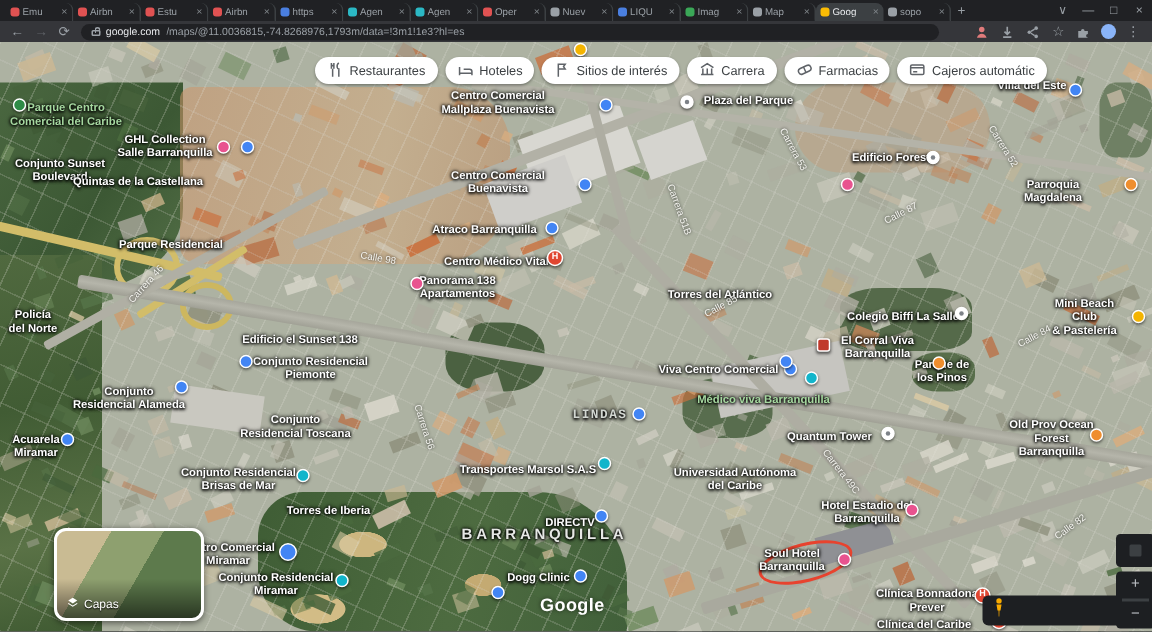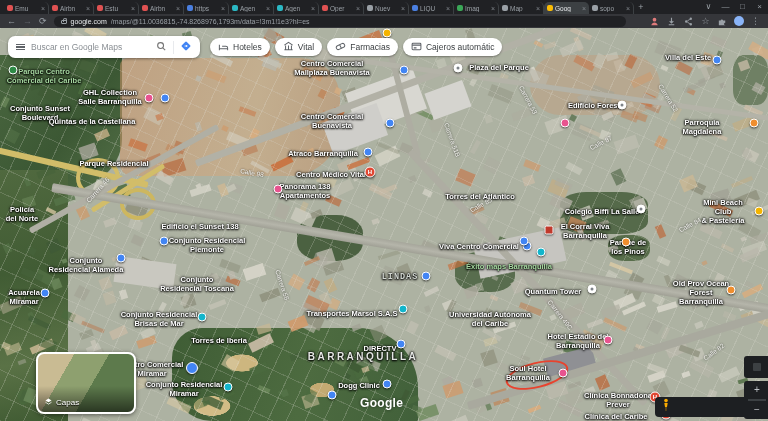--- a/index.html
+++ b/index.html
@@ -719,21 +719,21 @@
       <div class="lbl place" style="left: 219px; top: 312px;">Torres de Iberia</div>
       <div class="lbl place" style="left: 152px; top: 341px;">Centro Comercial
 Miramar</div>
       <div class="lbl place" style="left: 184px; top: 361px;">Conjunto Residencial
 Miramar</div>
       <div class="lbl place" style="left: 352px; top: 285px;">Transportes Marsol S.A.S</div>
       <div class="lbl area" style="left: 400px; top: 249px; font-family: Liberation Mono, monospace;">LINDAS</div>
       <div class="lbl place" style="left: 479px; top: 218px;">Viva Centro Comercial</div>
       <div class="lbl place" style="left: 585px; top: 203px;">El Corral Viva
 Barranquilla</div>
-      <div class="lbl park" style="left: 509px; top: 238px;">Éxito maps Barranquilla</div>
+      <div class="lbl park" style="left: 509px; top: 238px;">Médico viva Barranquilla</div>
       <div class="lbl place" style="left: 553px; top: 263px;">Quantum Tower</div>
       <div class="lbl place" style="left: 490px; top: 291px;">Universidad Autónoma
 del Caribe</div>
       <div class="lbl place" style="left: 628px; top: 219px;">Parque de
 los Pinos</div>
       <div class="lbl place" style="left: 701px; top: 264px;">Old Prov Ocean
 Forest Barranquilla</div>
       <div class="lbl place" style="left: 602px; top: 183px;">Colegio Biffi La Salle</div>
       <div class="lbl place" style="left: 723px; top: 183px;">Mini Beach Club
 &amp; Pastelería</div>
@@ -793,51 +793,44 @@
       <div class="mk hotel" style="left: 608px; top: 312px;"></div>
       <div class="mk hotel" style="left: 563px; top: 345px;"></div>
       <div class="mk hospital" style="left: 655px; top: 369px;">H</div>
       <div class="mk hospital" style="left: 666px; top: 386px;">H</div>
       <div class="mk shopping" style="left: 401px; top: 316px;"></div>
       <div class="mk shopping" style="left: 387px; top: 356px;"></div>
       <div class="mk shopping" style="left: 332px; top: 367px;"></div>
       <div class="mk gold" style="left: 387px; top: 5px;"></div>
     </div>
 
-  <div class="searchbox">
-    <span class="burger">
-        <b></b>
-        <b></b>
-        <b></b>
-      </span>
-    <input class="sinput" placeholder="Buscar en Google Maps" style="">
-    <span>
-      <svg width="11" height="11" viewBox="0 0 12 12" fill="none" stroke="#757575" stroke-width="1.2">
-          <circle cx="5" cy="5" r="3.2"></circle>
-          <path d="M7.4 7.4L10 10"></path>
-        </svg></span>
-    <span class="sdiv"></span>
-    <span>
-      <svg width="12" height="12" viewBox="0 0 12 12">
-          <rect x="2.5" y="2.5" width="7" height="7" rx="1.2" transform="rotate(45 6 6)" fill="#4285f4"></rect>
-          <path d="M4.6 6h2.6M6.2 5l1 1-1 1" stroke="#fff" stroke-width=".9" fill="none"></path>
-        </svg></span>
-  </div>
   <div class="chipbar" id="chipbar">
+      <div class="chip">
+        <span><svg width="11" height="11" viewBox="0 0 12 12" fill="none" stroke="#5f6368" stroke-width="1.1">
+            <path d="M3.2 1v4.2M5 1v4.2M3.2 3h1.8M4.1 5.2V11M8.6 1c-1 .7-1.4 2-1.2 3.2.1.8.7 1.3 1.2 1.3V11"></path>
+          </svg></span>
+        <span>Restaurantes</span>
+      </div>
       <div class="chip">
         <span><svg width="11" height="11" viewBox="0 0 12 12" fill="none" stroke="#5f6368" stroke-width="1.1">
             <path d="M1.5 4v6M1.5 8.5h9M10.5 10V7.5c0-1-.8-1.8-1.8-1.8H4.5M3.6 6.3h.01"></path>
           </svg></span>
         <span>Hoteles</span>
       </div>
       <div class="chip">
         <span><svg width="11" height="11" viewBox="0 0 12 12" fill="none" stroke="#5f6368" stroke-width="1.1">
+            <path d="M3.5 1.5V11M3.5 2h5L7.3 3.7 8.5 5.5h-5"></path>
+          </svg></span>
+        <span>Sitios de interés</span>
+      </div>
+      <div class="chip">
+        <span><svg width="11" height="11" viewBox="0 0 12 12" fill="none" stroke="#5f6368" stroke-width="1.1">
             <path d="M1.5 4.5L6 1.5l4.5 3M2.8 5v4M6 5v4M9.2 5v4M1.5 9.5h9"></path>
           </svg></span>
-        <span>Vital</span>
+        <span>Carrera</span>
       </div>
       <div class="chip">
         <span><svg width="11" height="11" viewBox="0 0 12 12" fill="none" stroke="#5f6368" stroke-width="1.1">
             <g transform="rotate(-25 6 6)">
               <rect x="1.2" y="3.8" width="9.6" height="4.4" rx="2.2"></rect>
               <path d="M6 3.8v4.4"></path>
             </g>
           </svg></span>
         <span>Farmacias</span>
       </div>

